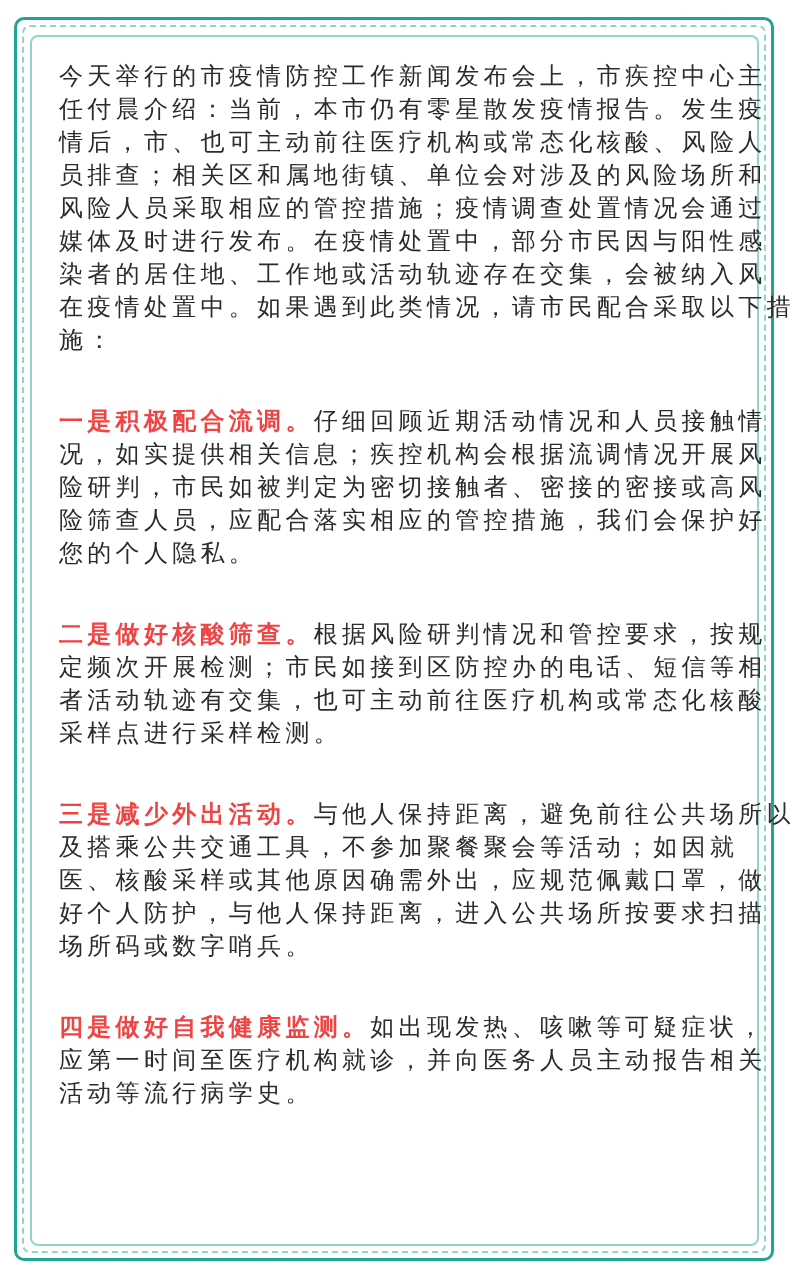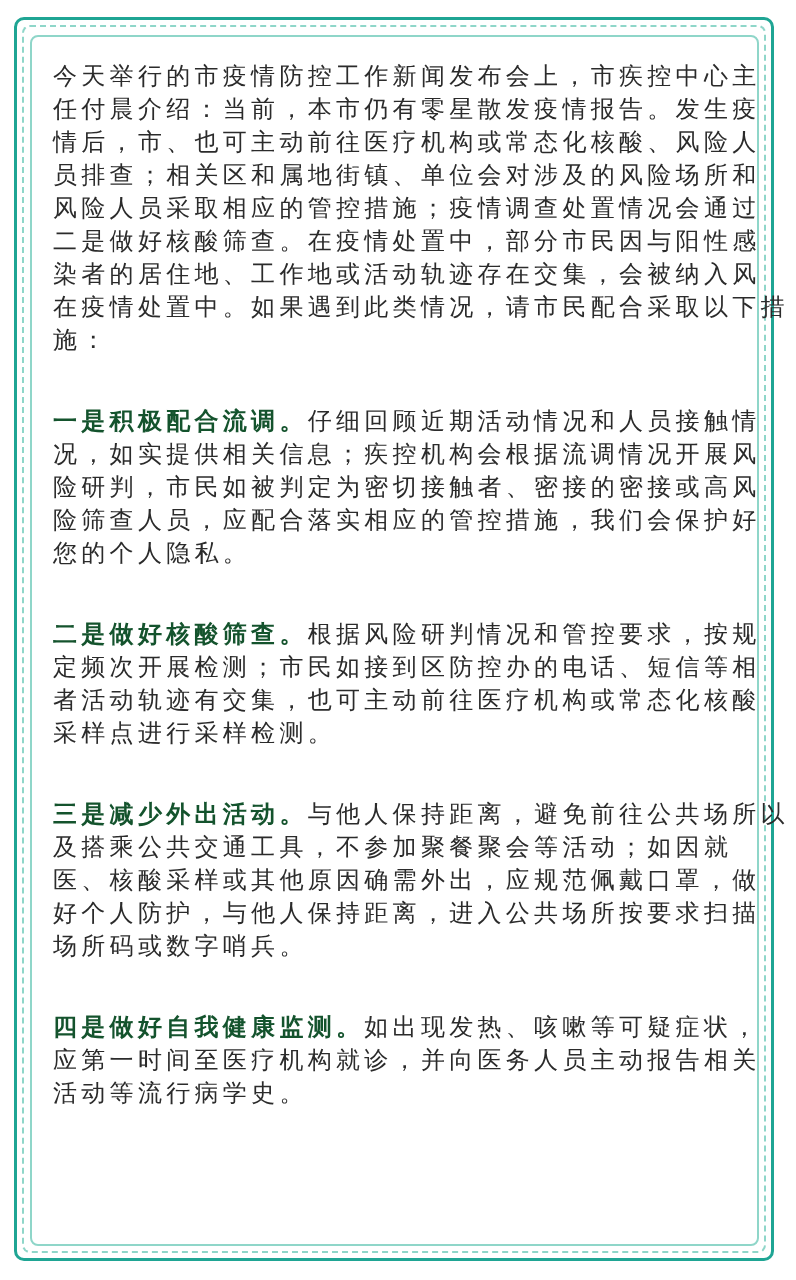--- a/index.html
+++ b/index.html
@@ -39,57 +39,57 @@
     left: 30px;
     top: 35px;
     width: 729px;
     height: 1211px;
     border: 2px solid #8fd6c9;
     border-radius: 8px;
     box-sizing: border-box;
   }
   .content {
     position: absolute;
-    left: 53px;
+    left: 59px;
     top: 60px;
     width: 690px;
   }
   .para {
     margin: 0 0 48px 0;
     font-size: 24px;
     line-height: 33px;
     letter-spacing: 4.3px;
     color: #2b2b2b;
     white-space: nowrap;
   }
   .line {
     display: block;
     height: 33px;
   }
   .heading {
-    color: #14532d;
+    color: #ef4444;
     font-weight: bold;
   }
 </style>
 </head>
 <body>
 
 <div class="frame-outer"></div>
 <div class="frame-dashed"></div>
 <div class="frame-inner"></div>
 
 <div class="content">
 
   <p class="para">
     <span class="line">今天举行的市疫情防控工作新闻发布会上，市疾控中心主</span>
     <span class="line">任付晨介绍：当前，本市仍有零星散发疫情报告。发生疫</span>
     <span class="line">情后，市、也可主动前往医疗机构或常态化核酸、风险人</span>
     <span class="line">员排查；相关区和属地街镇、单位会对涉及的风险场所和</span>
     <span class="line">风险人员采取相应的管控措施；疫情调查处置情况会通过</span>
-    <span class="line">二是做好核酸筛查。在疫情处置中，部分市民因与阳性感</span>
+    <span class="line">媒体及时进行发布。在疫情处置中，部分市民因与阳性感</span>
     <span class="line">染者的居住地、工作地或活动轨迹存在交集，会被纳入风</span>
     <span class="line">在疫情处置中。如果遇到此类情况，请市民配合采取以下措</span>
     <span class="line">施：</span>
   </p>
 
   <p class="para">
     <span class="line"><span class="heading">一是积极配合流调。</span><span>仔细回顾近期活动情况和人员接触情</span></span>
     <span class="line">况，如实提供相关信息；疾控机构会根据流调情况开展风</span>
     <span class="line">险研判，市民如被判定为密切接触者、密接的密接或高风</span>
     <span class="line">险筛查人员，应配合落实相应的管控措施，我们会保护好</span>

